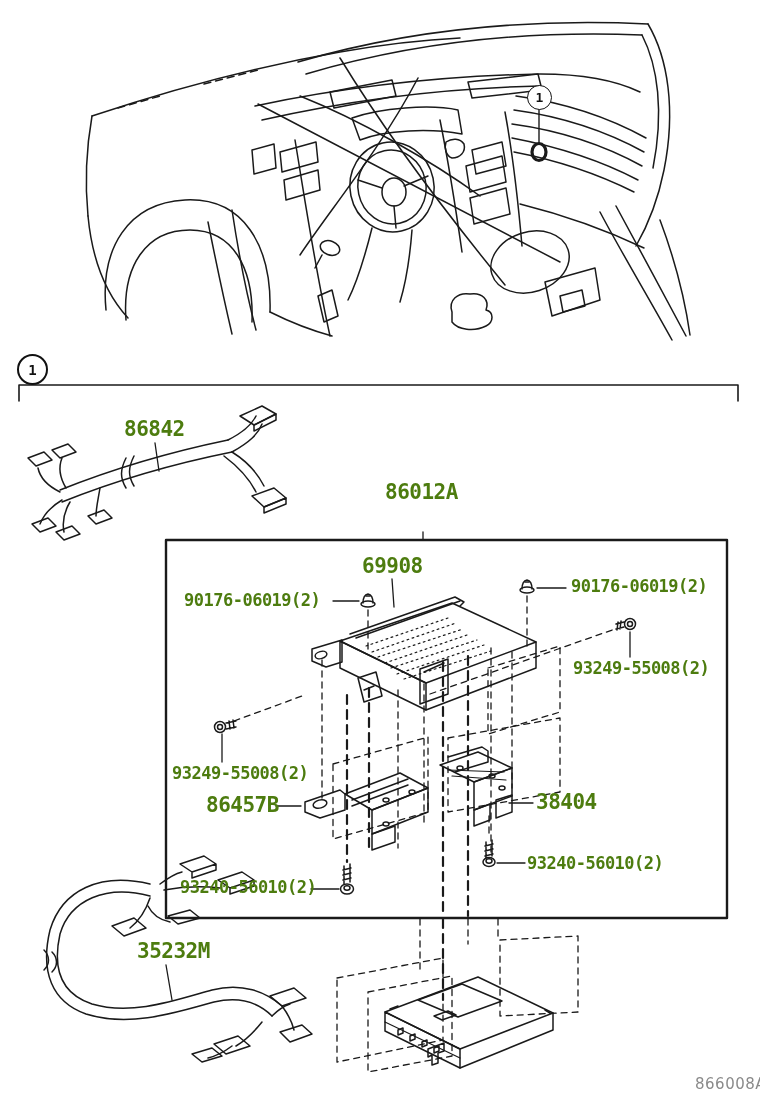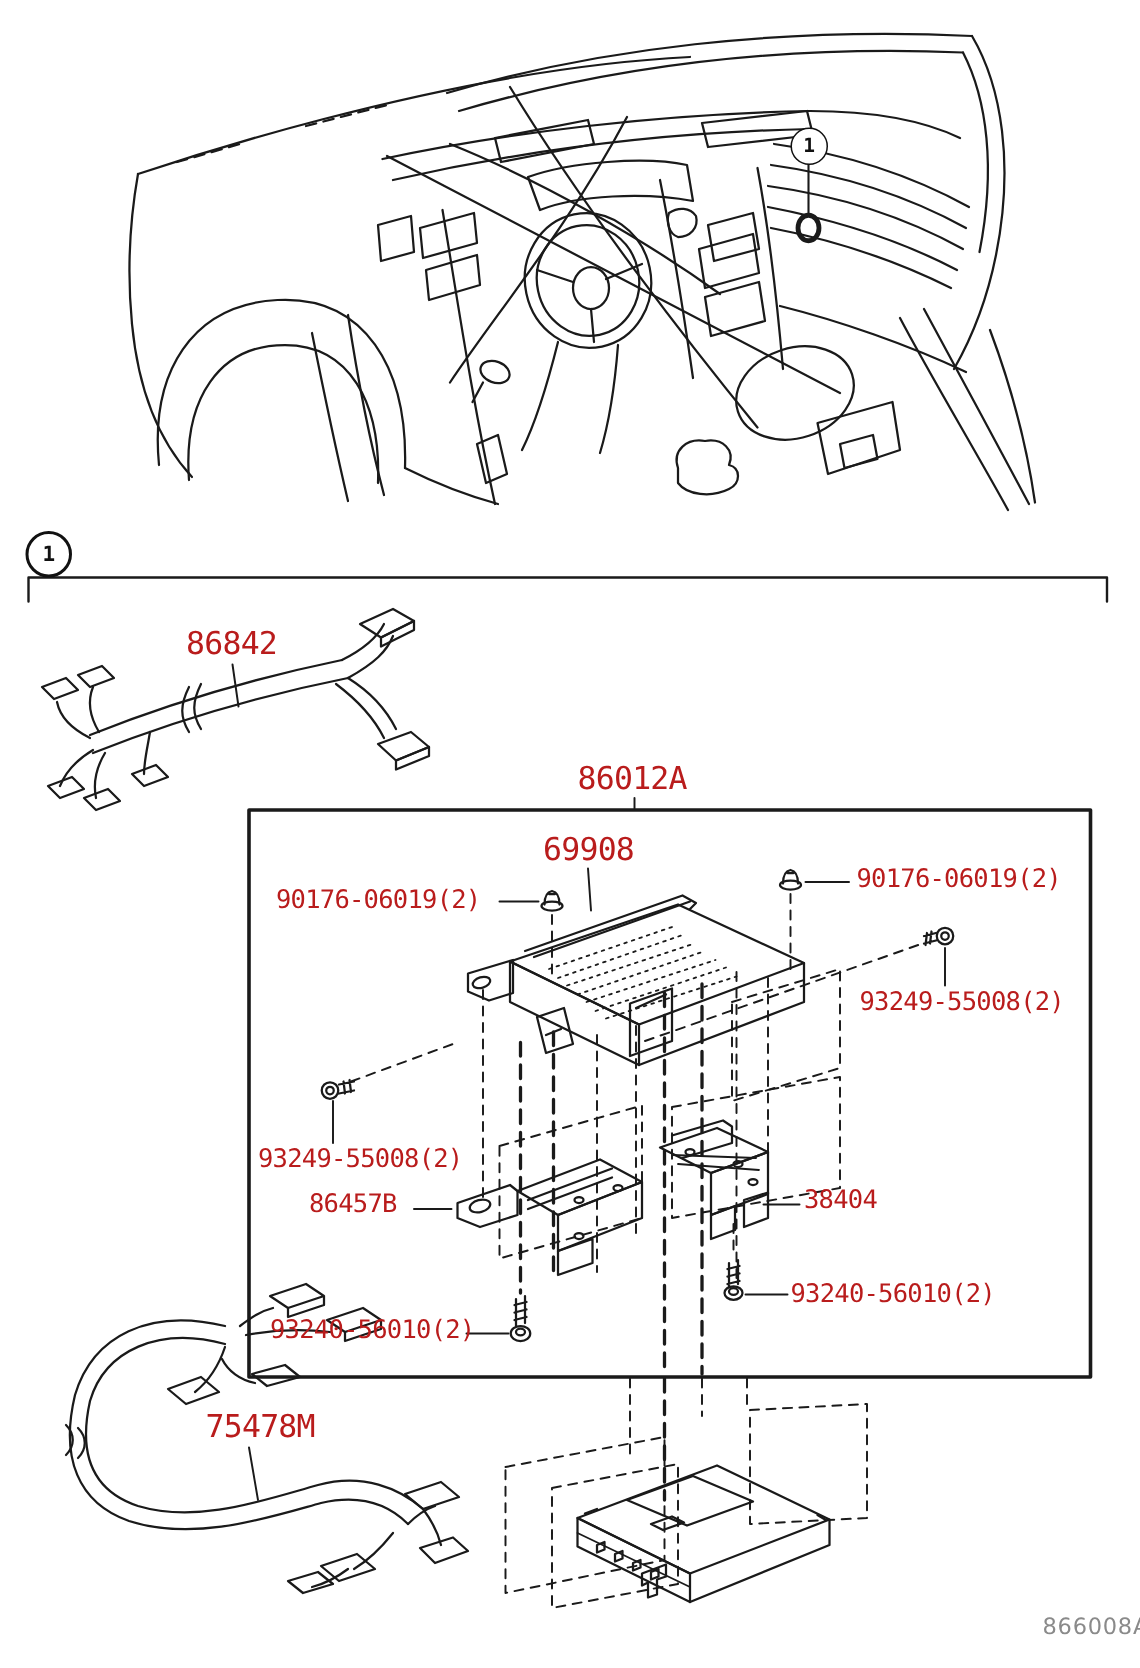--- a/index.html
+++ b/index.html
@@ -1,22 +1,22 @@
 <!DOCTYPE html>
 <html><head>
 <meta charset="utf-8">
 <style>
   html,body{margin:0;padding:0;background:#fff;}
   #stage{position:relative;width:760px;height:1112px;background:#fff;overflow:hidden;
          font-family:"DejaVu Sans Mono",monospace;}
   #art{position:absolute;left:0;top:0;}
-  .pn{position:absolute;font-weight:normal;color:#b91c1c;white-space:nowrap;line-height:1;
+  .pn{position:absolute;font-weight:bold;color:#4d7c0f;white-space:nowrap;line-height:1;
       letter-spacing:-0.5px;}
   .pn-lg{font-size:21px;}
-  .pn-md{font-size:17px;}
+  .pn-md{font-size:21px;}
   .pn-sm{font-size:17px;}
   .co{position:absolute;border:1.8px solid #111;border-radius:50%;background:#fff;
       display:flex;align-items:center;justify-content:center;
       font-weight:bold;font-size:13px;color:#111;}
   #callout-top{left:527px;top:85px;width:23px;height:23px;}
   #callout-section{left:17px;top:354px;width:27px;height:27px;border-width:2px;font-size:14px;}
   .code{position:absolute;left:695px;top:1075px;font-family:"DejaVu Sans",sans-serif;
         font-size:15px;color:#8a8a8a;letter-spacing:0.5px;}
 </style>
 </head>
@@ -290,26 +290,26 @@
     <path d="M214,1044 L238,1036 L250,1046 L226,1054 Z"></path>
     <path d="M232,1046 C224,1052 216,1056 208,1058"></path>
     <path d="M192,1054 L212,1048 L222,1056 L202,1062 Z"></path>
   </g>
 </svg>
 
   <div id="callout-top" class="co">1</div>
   <div id="callout-section" class="co">1</div>
 
   <div class="pn pn-lg" style="left:124px;top:419px">86842</div>
-  <div class="pn pn-lg" style="left:385px;top:509px">86012A</div>
+  <div class="pn pn-lg" style="left:385px;top:482px">86012A</div>
   <div class="pn pn-lg" style="left:362px;top:556px">69908</div>
   <div class="pn pn-sm" style="left:184px;top:592px">90176-06019(2)</div>
   <div class="pn pn-sm" style="left:571px;top:578px">90176-06019(2)</div>
   <div class="pn pn-sm" style="left:573px;top:660px">93249-55008(2)</div>
   <div class="pn pn-sm" style="left:172px;top:765px">93249-55008(2)</div>
   <div class="pn pn-md" style="left:206px;top:795px">86457B</div>
   <div class="pn pn-md" style="left:536px;top:792px">38404</div>
   <div class="pn pn-sm" style="left:527px;top:855px">93240-56010(2)</div>
   <div class="pn pn-sm" style="left:180px;top:879px">93240-56010(2)</div>
-  <div class="pn pn-lg" style="left:137px;top:941px">75478M</div>
+  <div class="pn pn-lg" style="left:137px;top:941px">35232M</div>
 
   <div class="code">866008A</div>
 </div>
 
 </body></html>

